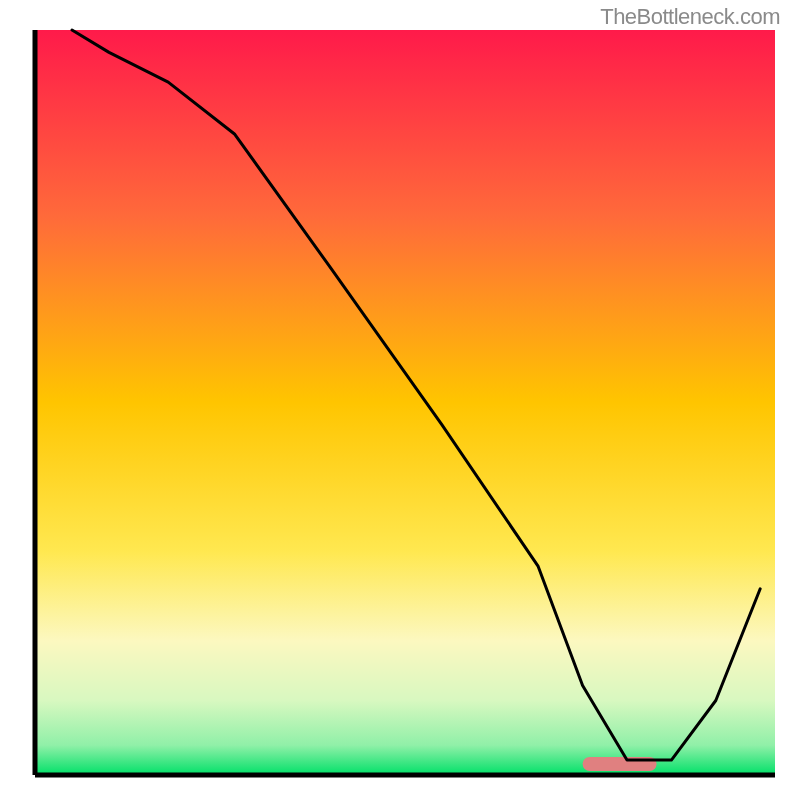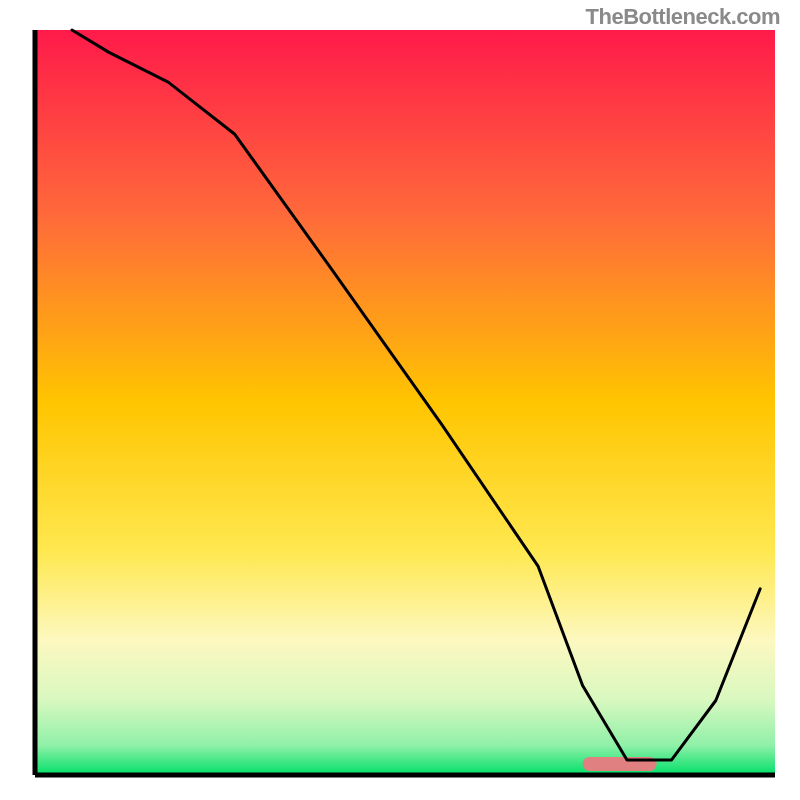--- a/index.html
+++ b/index.html
@@ -13,21 +13,21 @@
   .container {
     position: relative;
     width: 800px;
     height: 800px;
   }
   .watermark {
     position: absolute;
     top: 4px;
     right: 20px;
     font-size: 22px;
-    font-weight: bold;
+    font-weight: normal;
     color: #8a8a8a;
     letter-spacing: -0.5px;
     z-index: 10;
   }
   svg {
     display: block;
   }
 </style>
 </head>
 <body>

